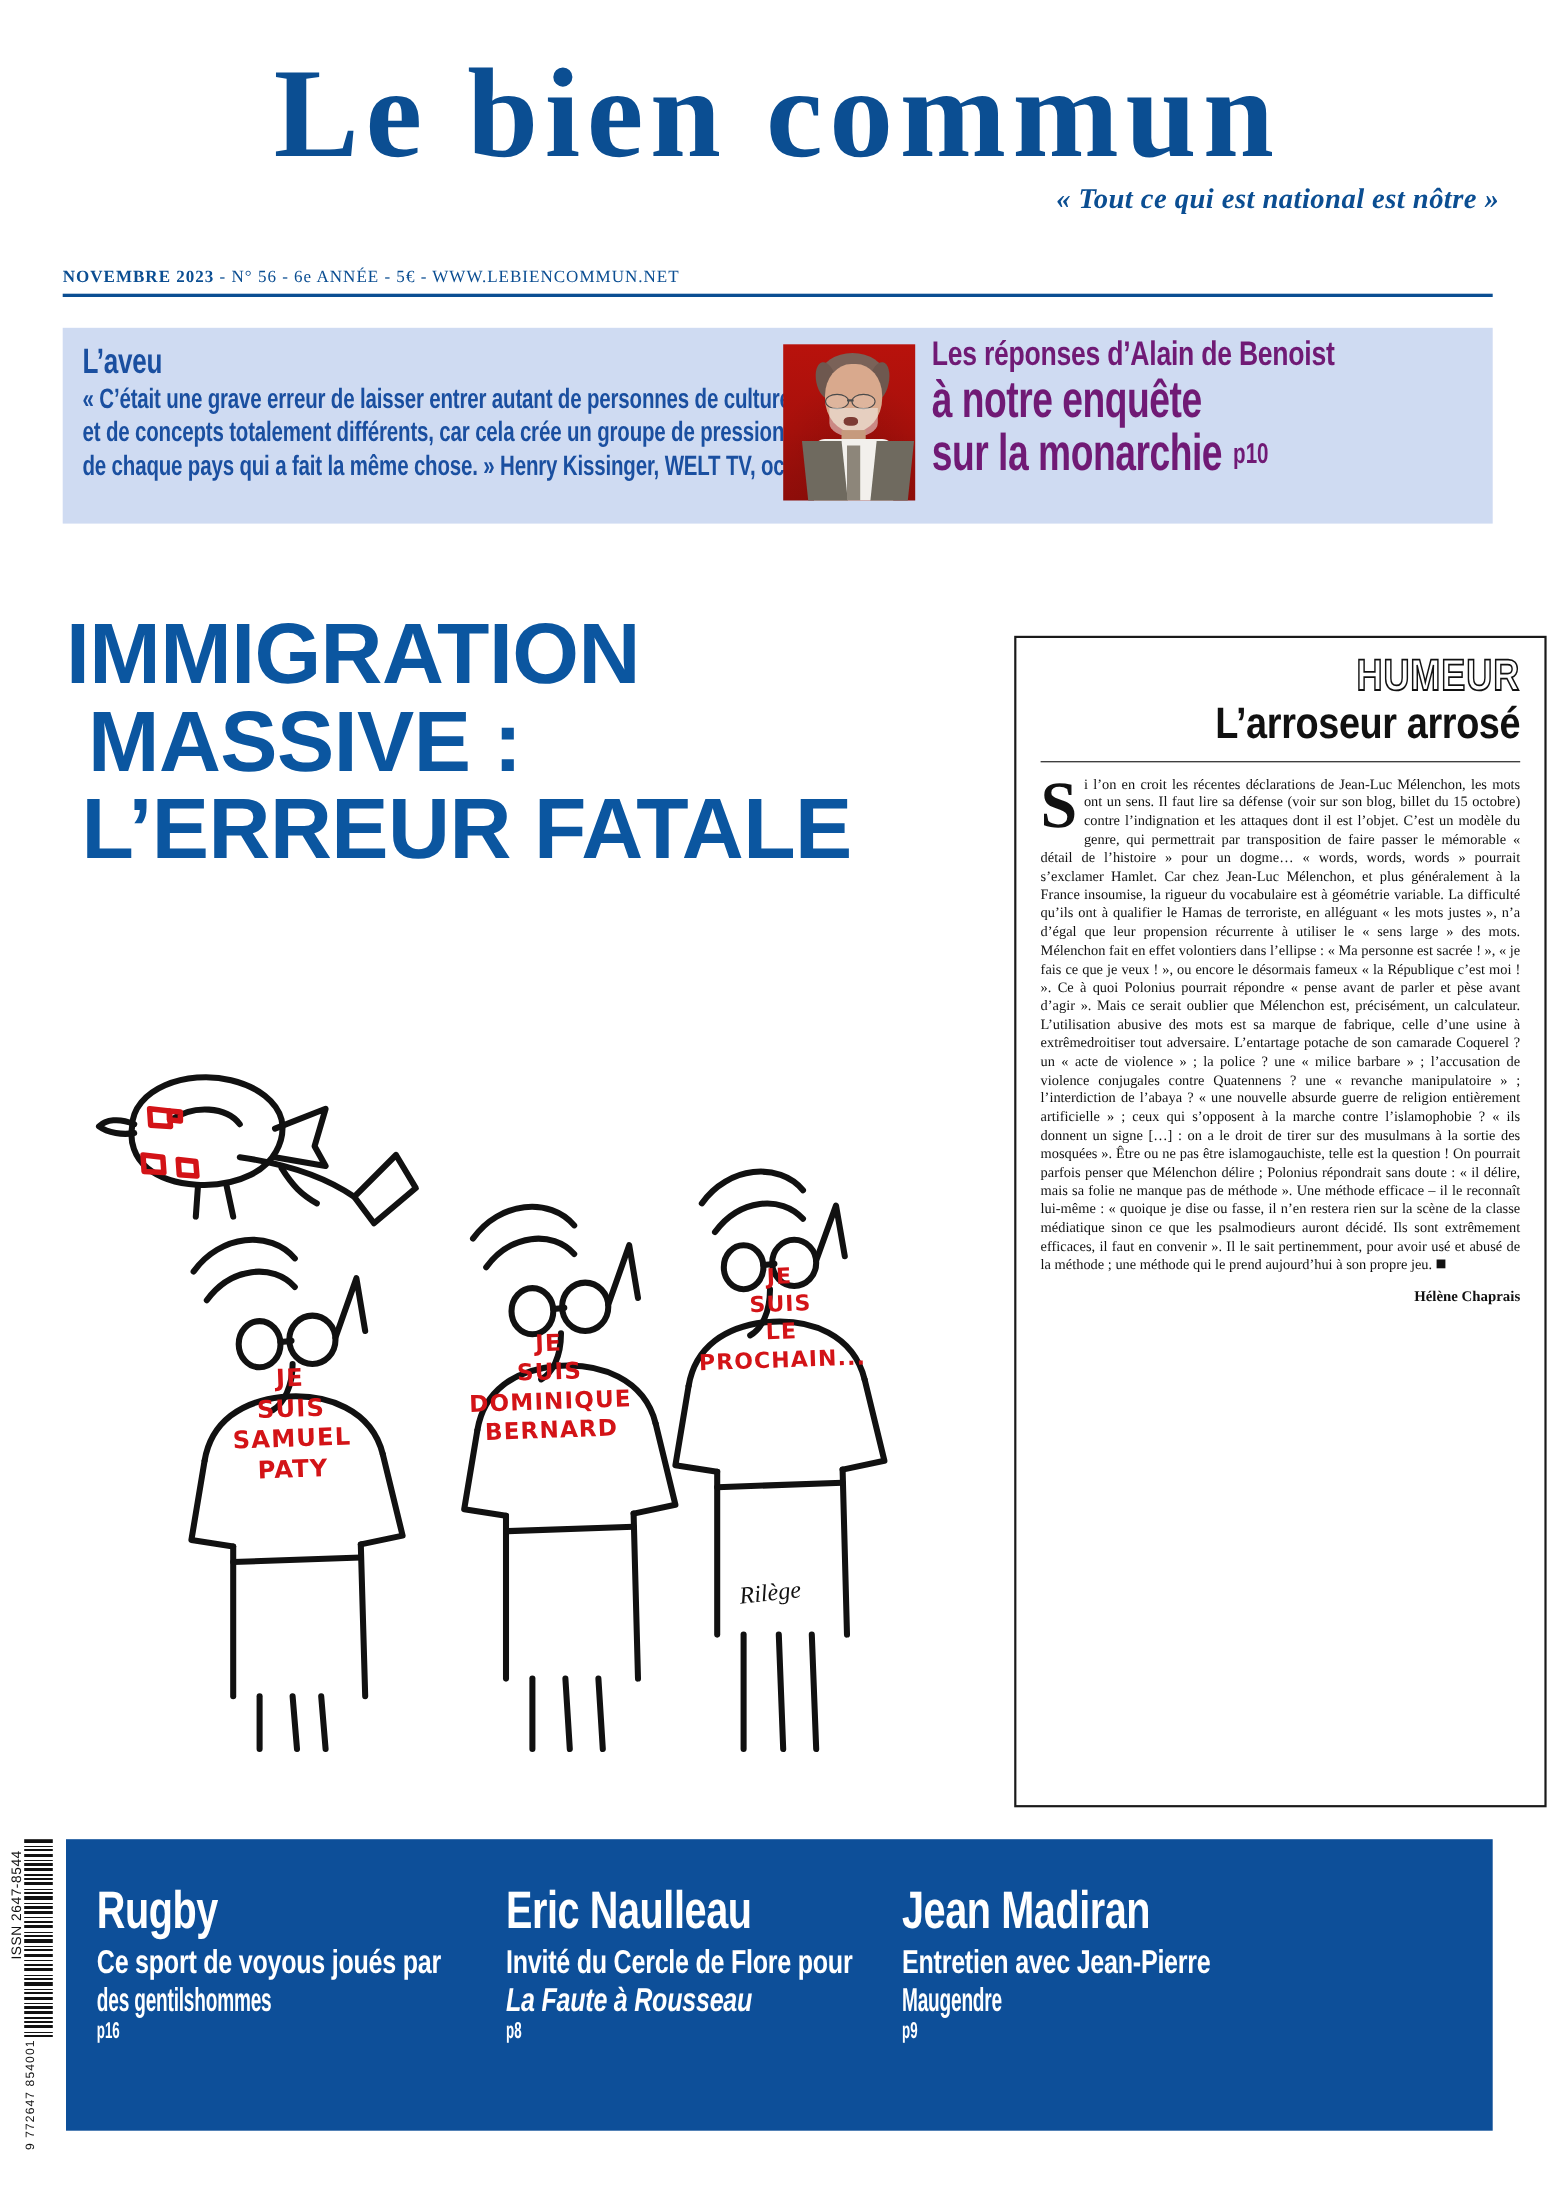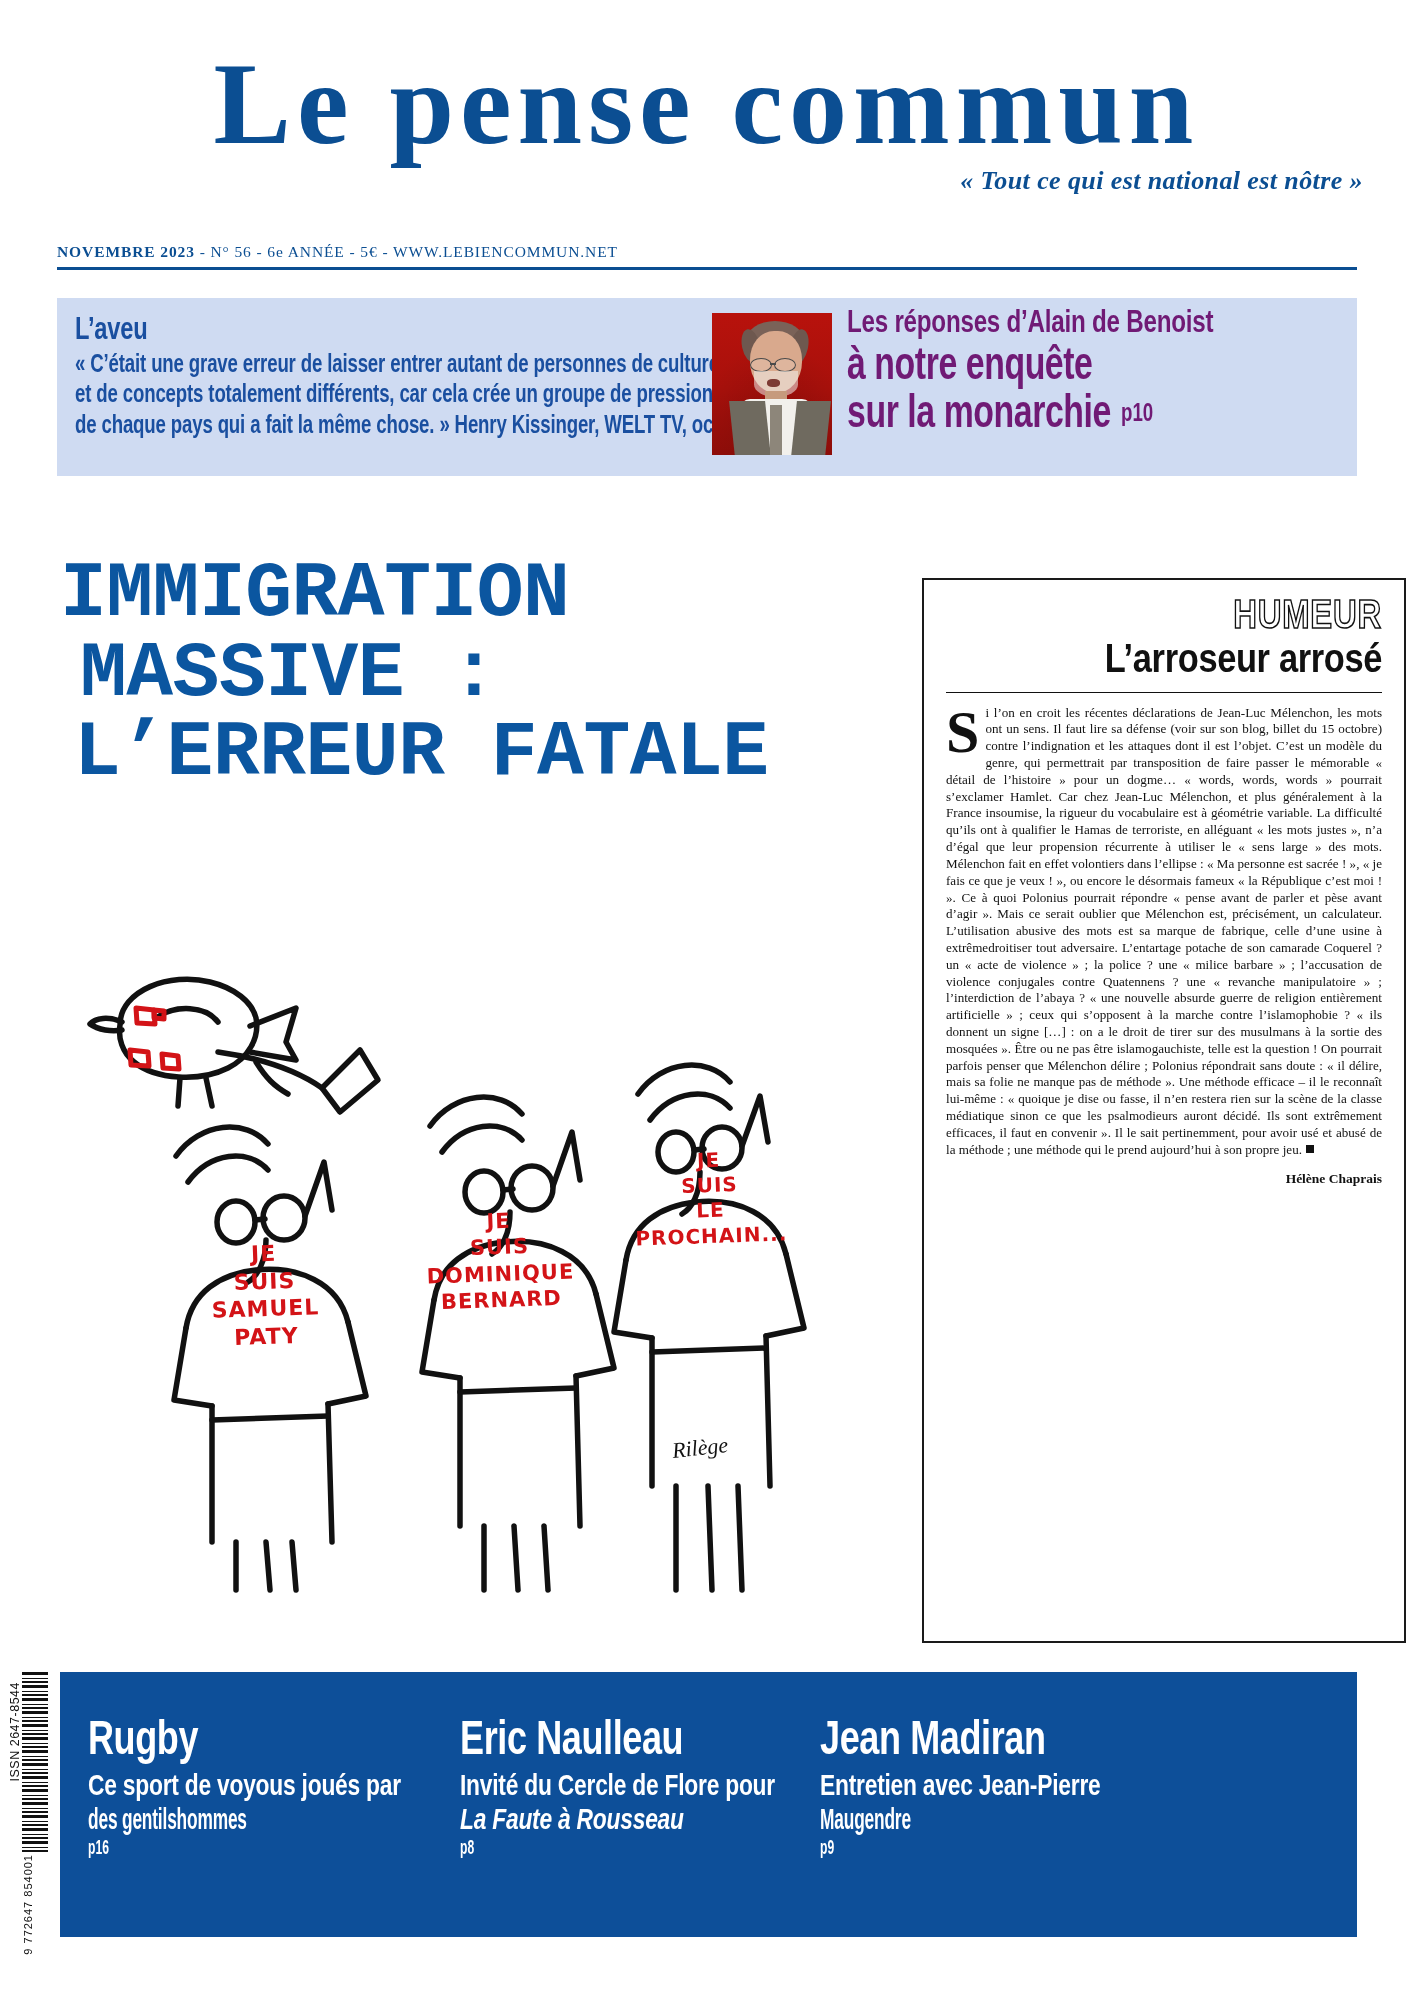--- a/index.html
+++ b/index.html
@@ -90,21 +90,21 @@
   }
   .benoist-big{
     font-weight:700;font-size:47px;line-height:1.02;letter-spacing:-0.6px;
     transform:scaleX(0.72);transform-origin:left center;white-space:nowrap;
   }
   .benoist-big .pref{font-size:26px;letter-spacing:0px;padding-left:14px;vertical-align:6px;}
 
   
   .headline{
     position:absolute;left:60px;top:555px;width:800px;
-    font-family:Liberation Mono, monospace;
+    font-family:Liberation Sans, sans-serif;
     font-weight:700;color:#0b56a0;
     font-size:78px;line-height:1.02;letter-spacing:-0.5px;
   }
   .headline div{white-space:nowrap;}
   .hl2{padding-left:8px;margin-left:12px;}
   .hl3{padding-left:14px;}
 
   
   .cartoon{position:absolute;left:60px;top:930px;width:800px;height:690px;}
   .cartoon svg{width:100%;height:100%;display:block;}
@@ -189,21 +189,21 @@
     font-size:11px;font-family:"Liberation Sans",sans-serif;color:#111;letter-spacing:1px;white-space:nowrap;}
   .issn{position:absolute;left:0px;top:10px;writing-mode:vertical-rl;transform:rotate(180deg);
     font-size:12.5px;font-family:"Liberation Sans",sans-serif;color:#111;letter-spacing:0.5px;white-space:nowrap;}
 </style>
 </head>
 <body>
 
 <div class="page">
 
   <div class="masthead">
-    <div class="masthead-title">Le pense commun</div>
+    <div class="masthead-title">Le bien commun</div>
     <div class="masthead-tagline">« Tout ce qui est national est nôtre »</div>
   </div>
 
   <div class="dateline-wrap">
     <div class="dateline"><b>NOVEMBRE 2023</b><span> - N° 56 - 6e ANNÉE - 5€ - WWW.LEBIENCOMMUN.NET</span></div>
     <div class="dateline-rule"></div>
   </div>
 
   <div class="toppanel">
 

